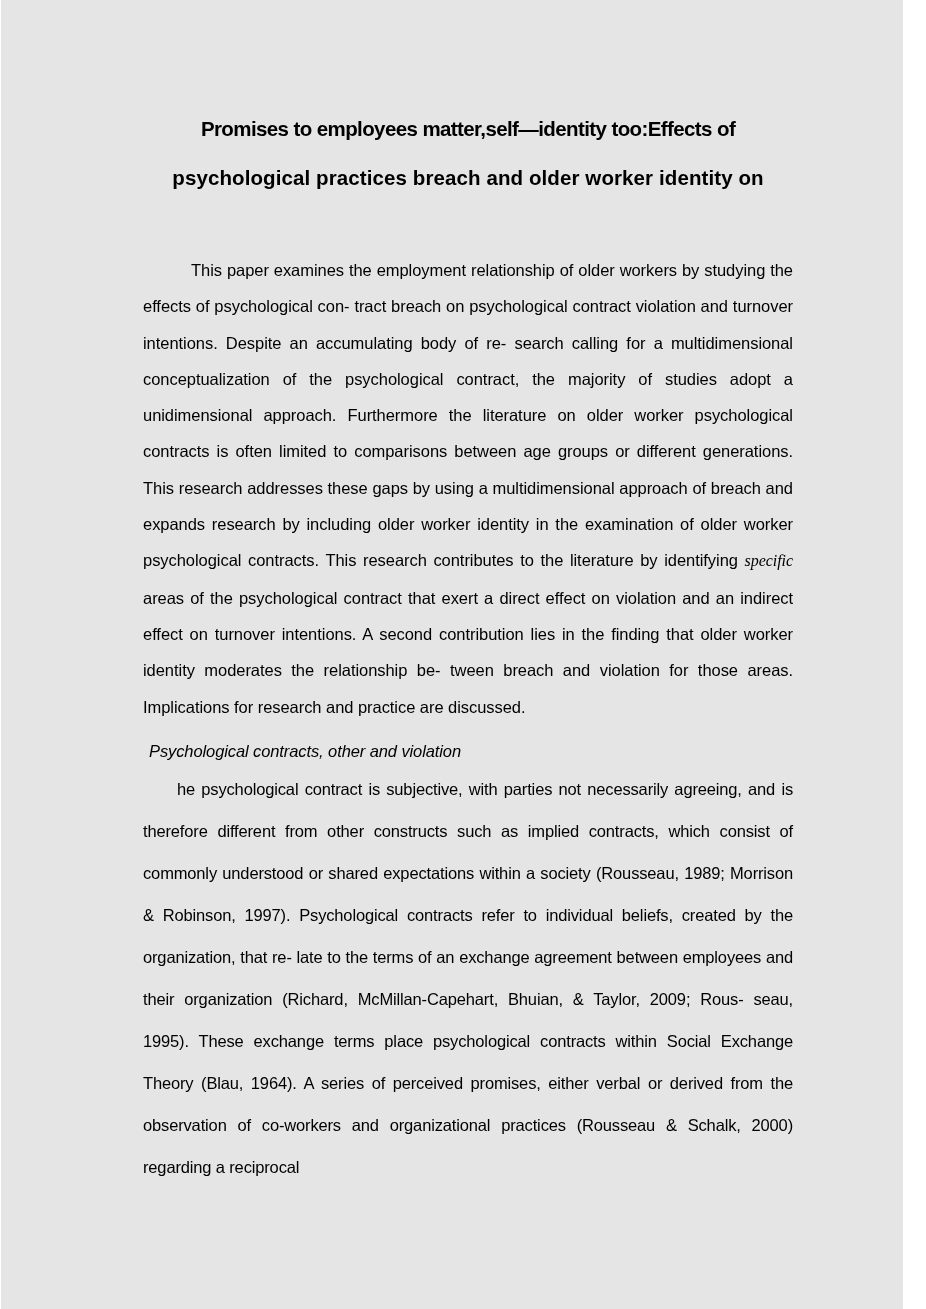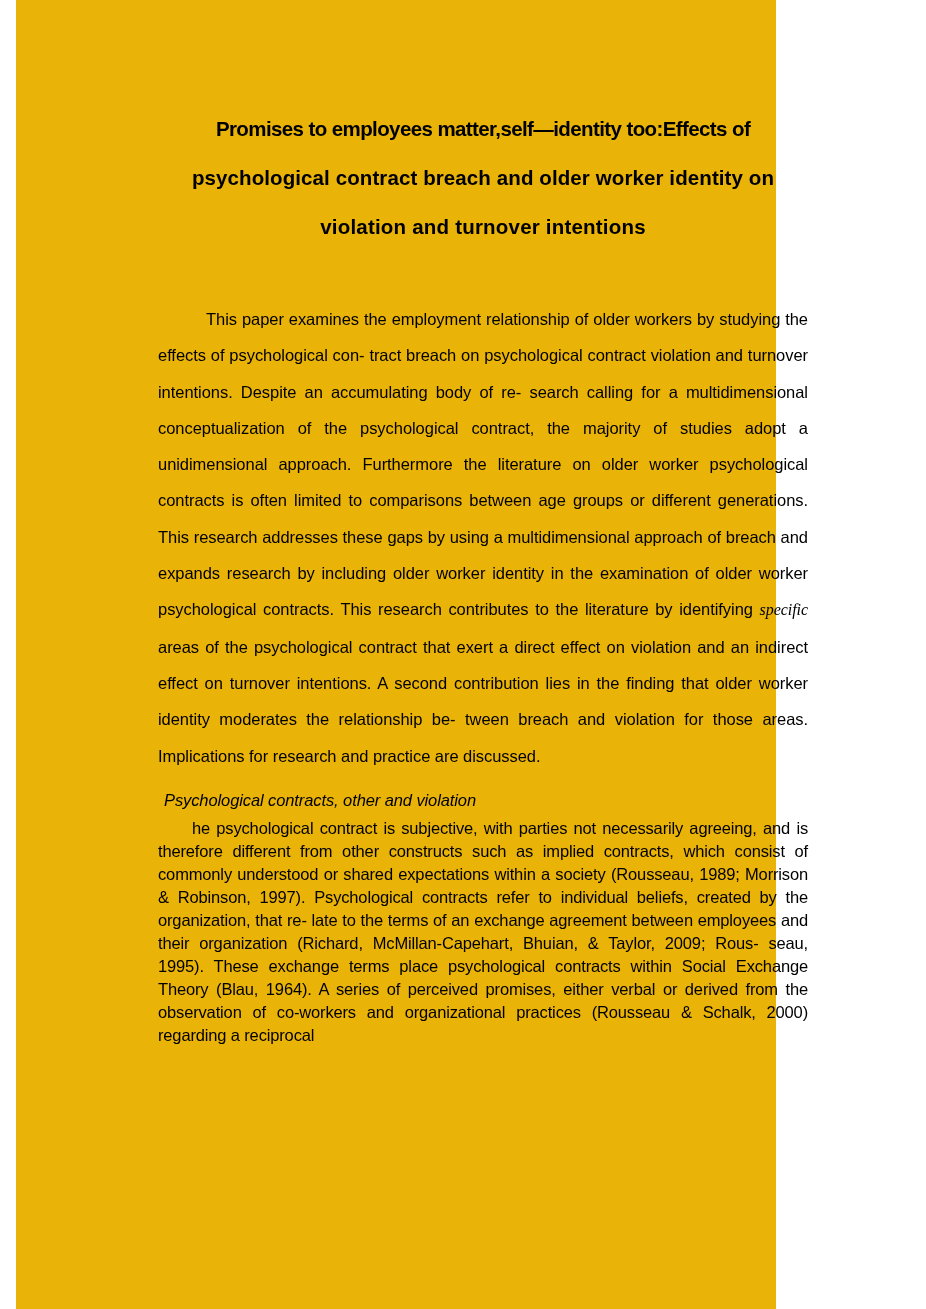--- a/index.html
+++ b/index.html
@@ -10,25 +10,25 @@
   body {
     width: 926px;
     height: 1309px;
     font-family: "Liberation Sans", sans-serif;
     color: #000000;
     position: relative;
     overflow: hidden;
   }
   .page {
     position: absolute;
-    left: 16px;
+    left: 1px;
     top: 0;
-    width: 760px;
+    width: 902px;
     height: 1309px;
-    background: #eab308;
+    background: #e5e5e5;
   }
   .content {
     position: absolute;
     left: 142px;
     top: 104px;
     width: 650px;
   }
   .title {
     font-family: "Liberation Sans", sans-serif;
     font-weight: bold;
@@ -67,42 +67,41 @@
   .section-heading {
     margin-top: 10px;
     font-size: 16.5px;
     font-style: italic;
     line-height: 33px;
     letter-spacing: -0.1px;
     padding-left: 6px;
   }
   .body-para {
     font-size: 16.5px;
-    line-height: 23px;
+    line-height: 42px;
     text-align: justify;
     text-justify: inter-word;
     letter-spacing: -0.15px;
     margin-top: 0;
   }
   .body-para .indent {
     display: inline-block;
     width: 34px;
   }
   p { margin: 0; }
 </style>
 </head>
 <body>
 
 <div class="page">
   <div class="content">
 
     <h1 class="title">
       <span class="line line-1">Promises to employees matter,self—identity too:Effects of</span>
-      <span class="line line-2">psychological contract breach and older worker identity on</span>
-      <span class="line line-3">violation and turnover intentions</span>
+      <span class="line line-2">psychological practices breach and older worker identity on</span>
     </h1>
 
     <p class="abstract"><span class="indent"></span><span>This paper examines the employment relationship of older workers by studying the effects of psychological con- tract breach on psychological contract violation and turnover intentions. Despite an accumulating body of re- search calling for a multidimensional conceptualization of the psychological contract, the majority of studies adopt a unidimensional approach. Furthermore the literature on older worker psychological contracts is often limited to comparisons between age groups or different generations. This research addresses these gaps by using a multidimensional approach of breach and expands research by including older worker identity in the examination of older worker psychological contracts. This research contributes to the literature by identifying </span><span class="sc">specific</span><span> areas of the psychological contract that exert a direct effect on violation and an indirect effect on turnover intentions. A second contribution lies in the finding that older worker identity moderates the relationship be- tween breach and violation for those areas. Implications for research and practice are discussed.</span></p>
 
     <p class="section-heading">Psychological contracts, other and violation</p>
 
     <p class="body-para"><span class="indent"></span><span>he psychological contract is subjective, with parties not necessarily agreeing, and is therefore different from other constructs such as implied contracts, which consist of commonly understood or shared expectations within a society (Rousseau, 1989; Morrison &amp; Robinson, 1997). Psychological contracts refer to individual beliefs, created by the organization, that re- late to the terms of an exchange agreement between employees and their organization (Richard, McMillan-Capehart, Bhuian, &amp; Taylor, 2009; Rous- seau, 1995). These exchange terms place psychological contracts within Social Exchange Theory (Blau, 1964). A series of perceived promises, either verbal or derived from the observation of co-workers and organizational practices (Rousseau &amp; Schalk, 2000) regarding a reciprocal</span></p>
 
   </div>
 </div>

